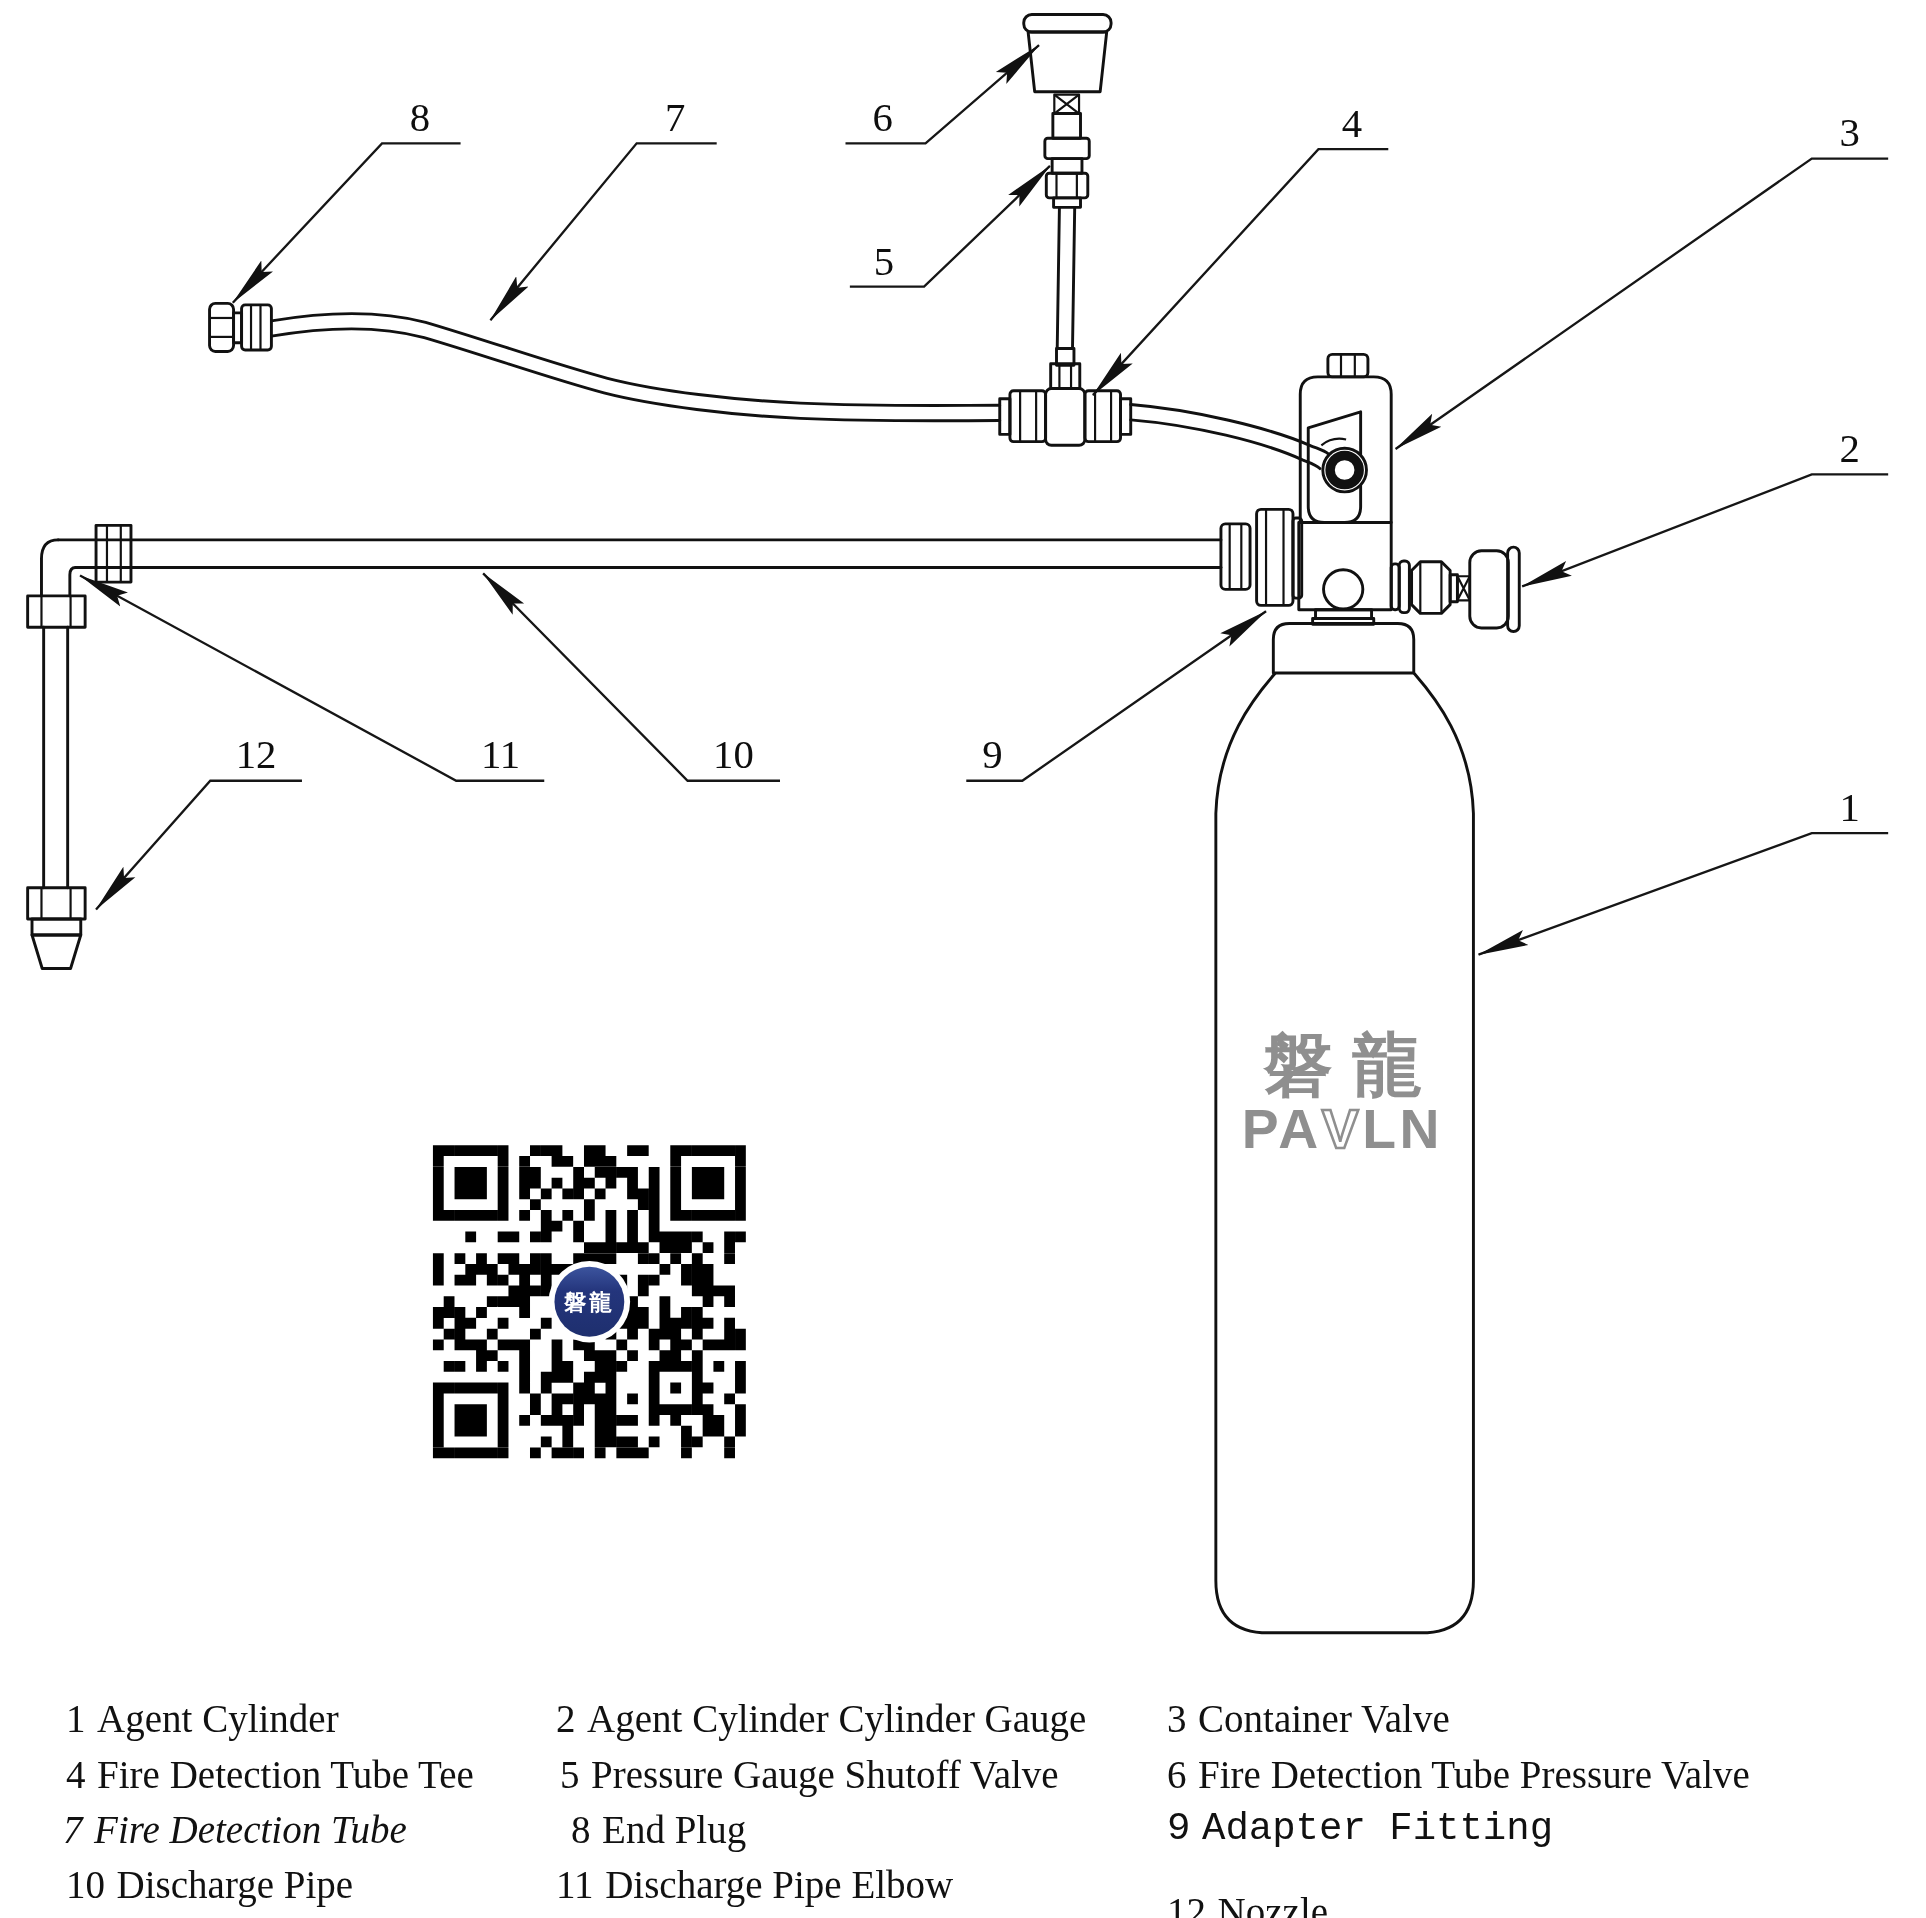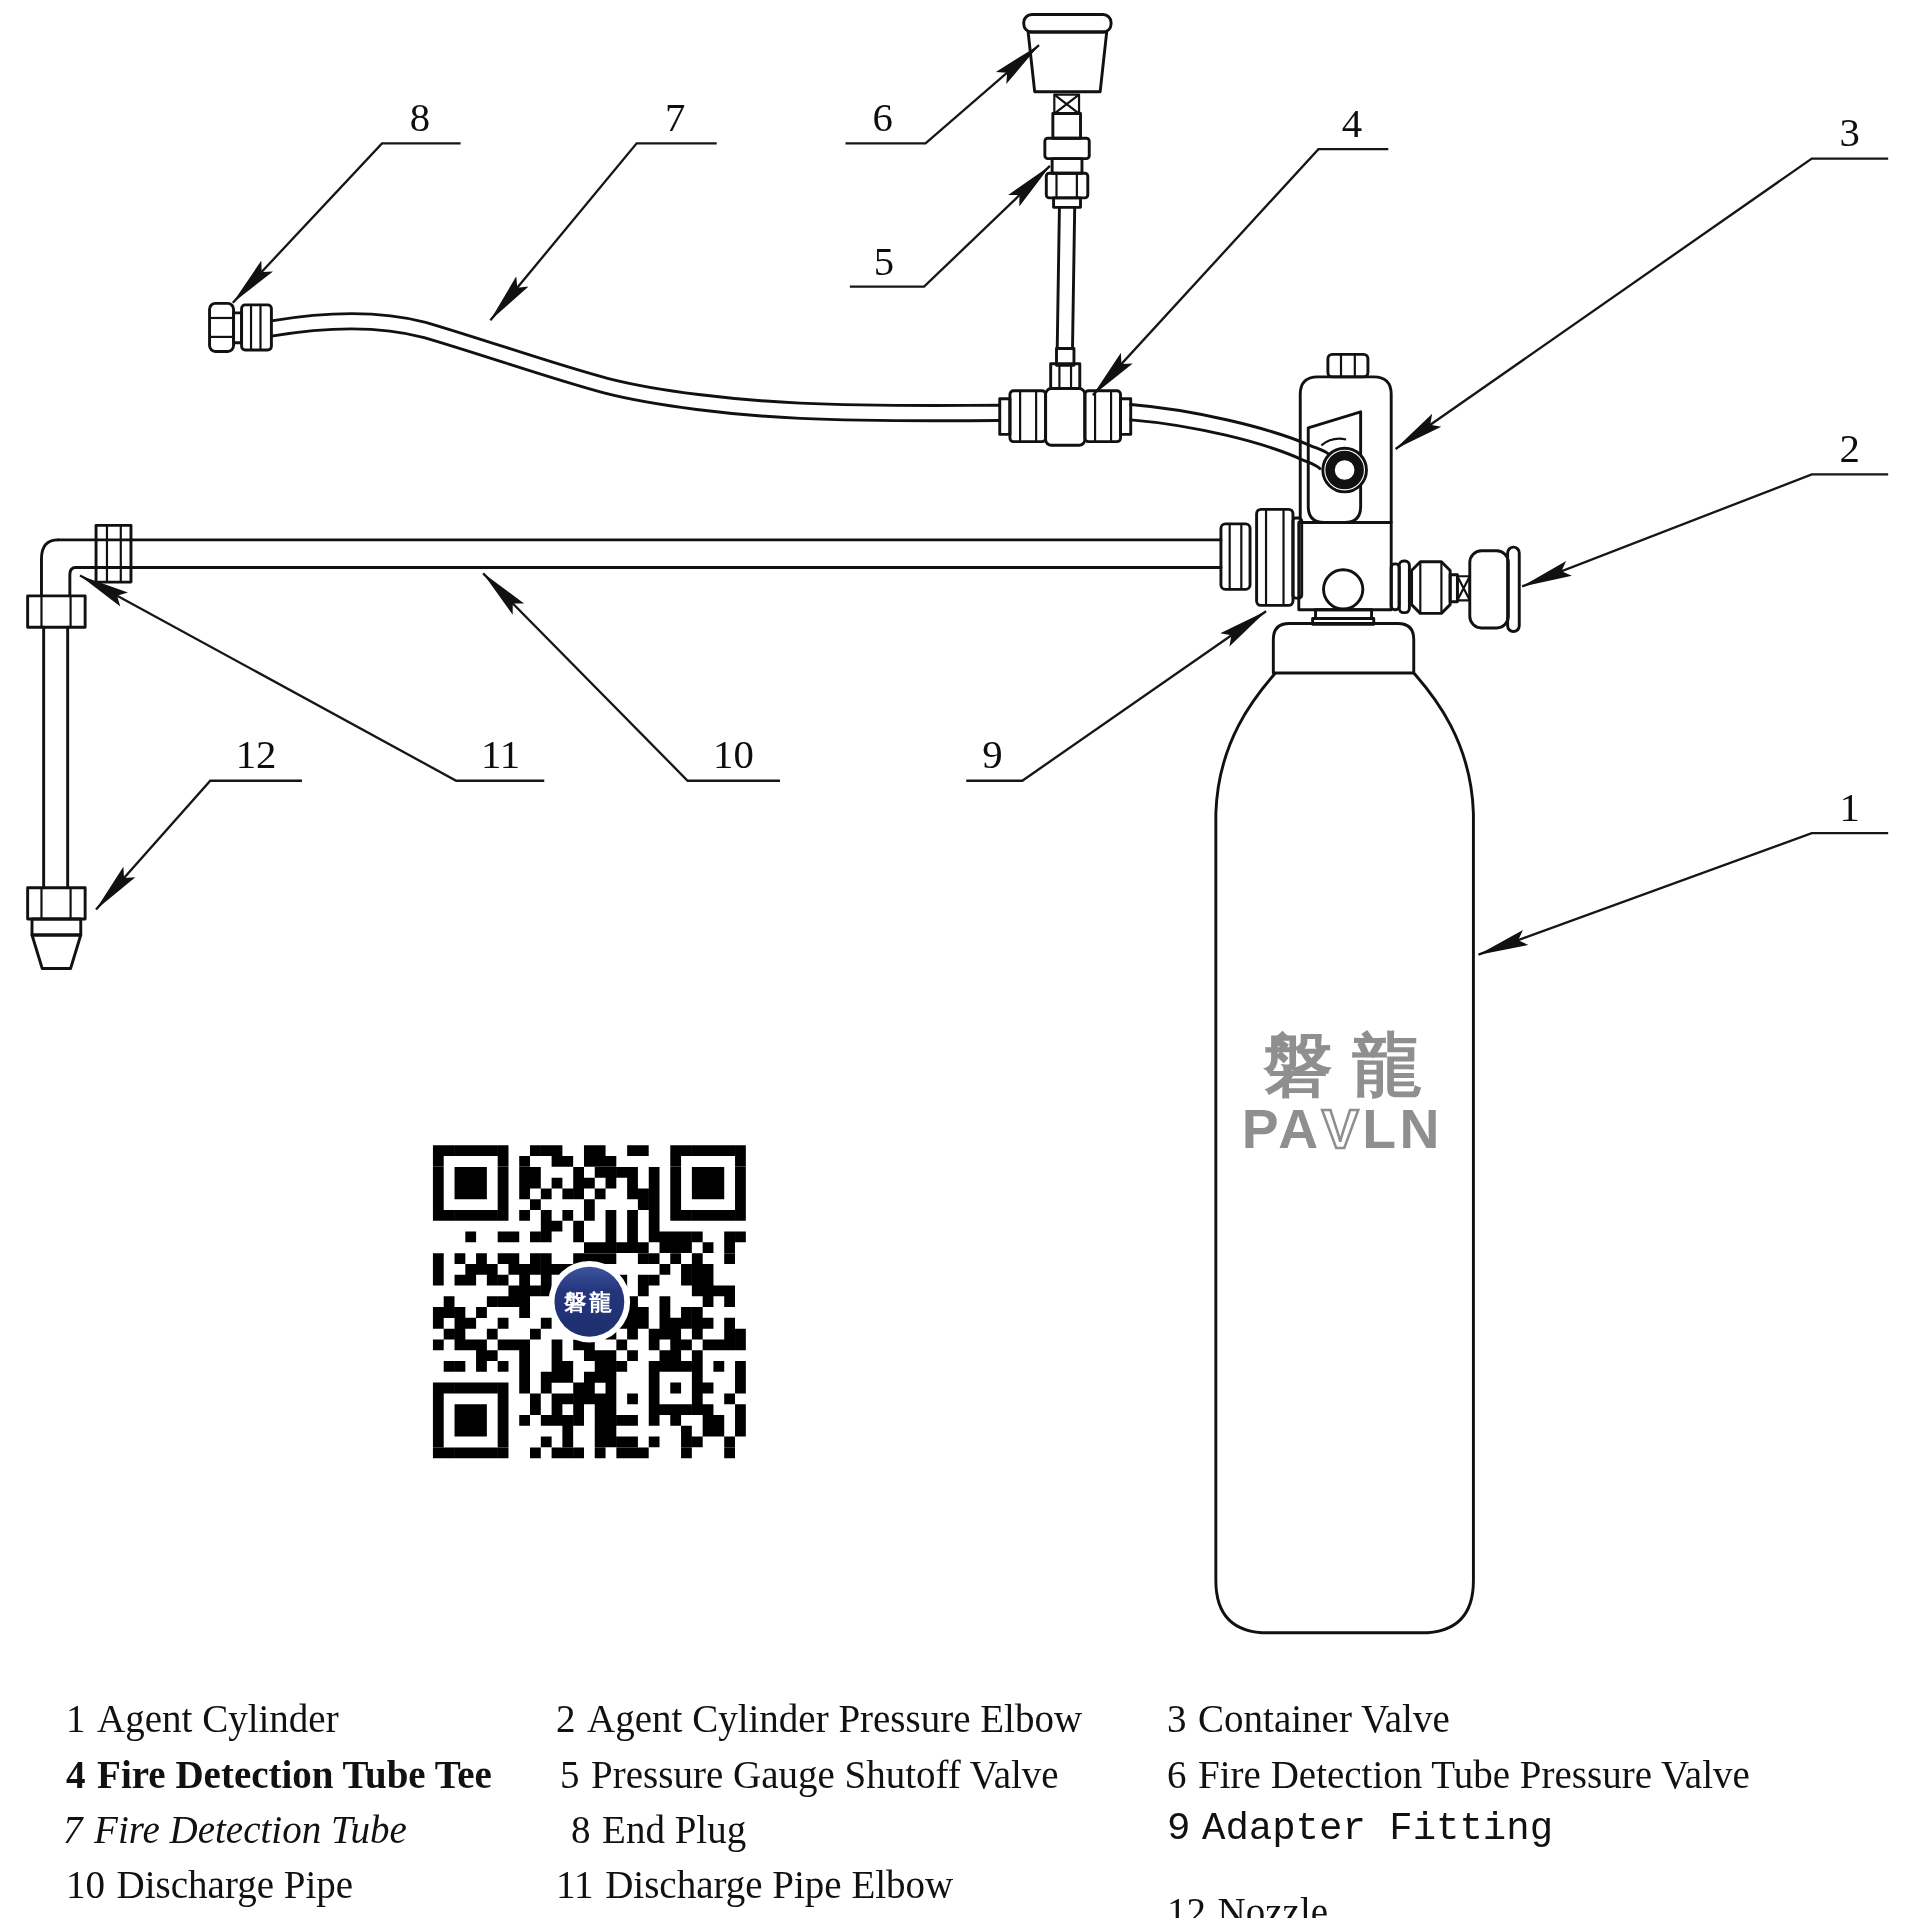--- a/index.html
+++ b/index.html
@@ -198,24 +198,24 @@
   <g>
     <path id="qr-modules" d="M595.0,1574.0h14.83v14.83h-14.83zM609.8,1574.0h14.83v14.83h-14.83zM624.7,1574.0h14.83v14.83h-14.83zM639.5,1574.0h14.83v14.83h-14.83zM654.3,1574.0h14.83v14.83h-14.83zM669.1,1574.0h14.83v14.83h-14.83zM684.0,1574.0h14.83v14.83h-14.83zM728.4,1574.0h14.83v14.83h-14.83zM743.3,1574.0h14.83v14.83h-14.83zM758.1,1574.0h14.83v14.83h-14.83zM802.6,1574.0h14.83v14.83h-14.83zM817.4,1574.0h14.83v14.83h-14.83zM861.9,1574.0h14.83v14.83h-14.83zM876.7,1574.0h14.83v14.83h-14.83zM921.2,1574.0h14.83v14.83h-14.83zM936.0,1574.0h14.83v14.83h-14.83zM950.9,1574.0h14.83v14.83h-14.83zM965.7,1574.0h14.83v14.83h-14.83zM980.5,1574.0h14.83v14.83h-14.83zM995.3,1574.0h14.83v14.83h-14.83zM1010.2,1574.0h14.83v14.83h-14.83zM595.0,1588.8h14.83v14.83h-14.83zM684.0,1588.8h14.83v14.83h-14.83zM713.6,1588.8h14.83v14.83h-14.83zM758.1,1588.8h14.83v14.83h-14.83zM772.9,1588.8h14.83v14.83h-14.83zM802.6,1588.8h14.83v14.83h-14.83zM817.4,1588.8h14.83v14.83h-14.83zM832.2,1588.8h14.83v14.83h-14.83zM921.2,1588.8h14.83v14.83h-14.83zM1010.2,1588.8h14.83v14.83h-14.83zM595.0,1603.7h14.83v14.83h-14.83zM624.7,1603.7h14.83v14.83h-14.83zM639.5,1603.7h14.83v14.83h-14.83zM654.3,1603.7h14.83v14.83h-14.83zM684.0,1603.7h14.83v14.83h-14.83zM713.6,1603.7h14.83v14.83h-14.83zM728.4,1603.7h14.83v14.83h-14.83zM787.8,1603.7h14.83v14.83h-14.83zM817.4,1603.7h14.83v14.83h-14.83zM832.2,1603.7h14.83v14.83h-14.83zM847.1,1603.7h14.83v14.83h-14.83zM861.9,1603.7h14.83v14.83h-14.83zM891.6,1603.7h14.83v14.83h-14.83zM921.2,1603.7h14.83v14.83h-14.83zM950.9,1603.7h14.83v14.83h-14.83zM965.7,1603.7h14.83v14.83h-14.83zM980.5,1603.7h14.83v14.83h-14.83zM1010.2,1603.7h14.83v14.83h-14.83zM595.0,1618.5h14.83v14.83h-14.83zM624.7,1618.5h14.83v14.83h-14.83zM639.5,1618.5h14.83v14.83h-14.83zM654.3,1618.5h14.83v14.83h-14.83zM684.0,1618.5h14.83v14.83h-14.83zM713.6,1618.5h14.83v14.83h-14.83zM728.4,1618.5h14.83v14.83h-14.83zM758.1,1618.5h14.83v14.83h-14.83zM787.8,1618.5h14.83v14.83h-14.83zM802.6,1618.5h14.83v14.83h-14.83zM832.2,1618.5h14.83v14.83h-14.83zM861.9,1618.5h14.83v14.83h-14.83zM891.6,1618.5h14.83v14.83h-14.83zM921.2,1618.5h14.83v14.83h-14.83zM950.9,1618.5h14.83v14.83h-14.83zM965.7,1618.5h14.83v14.83h-14.83zM980.5,1618.5h14.83v14.83h-14.83zM1010.2,1618.5h14.83v14.83h-14.83zM595.0,1633.3h14.83v14.83h-14.83zM624.7,1633.3h14.83v14.83h-14.83zM639.5,1633.3h14.83v14.83h-14.83zM654.3,1633.3h14.83v14.83h-14.83zM684.0,1633.3h14.83v14.83h-14.83zM713.6,1633.3h14.83v14.83h-14.83zM743.3,1633.3h14.83v14.83h-14.83zM772.9,1633.3h14.83v14.83h-14.83zM787.8,1633.3h14.83v14.83h-14.83zM817.4,1633.3h14.83v14.83h-14.83zM861.9,1633.3h14.83v14.83h-14.83zM876.7,1633.3h14.83v14.83h-14.83zM891.6,1633.3h14.83v14.83h-14.83zM921.2,1633.3h14.83v14.83h-14.83zM950.9,1633.3h14.83v14.83h-14.83zM965.7,1633.3h14.83v14.83h-14.83zM980.5,1633.3h14.83v14.83h-14.83zM1010.2,1633.3h14.83v14.83h-14.83zM595.0,1648.1h14.83v14.83h-14.83zM684.0,1648.1h14.83v14.83h-14.83zM728.4,1648.1h14.83v14.83h-14.83zM802.6,1648.1h14.83v14.83h-14.83zM876.7,1648.1h14.83v14.83h-14.83zM891.6,1648.1h14.83v14.83h-14.83zM921.2,1648.1h14.83v14.83h-14.83zM1010.2,1648.1h14.83v14.83h-14.83zM595.0,1663.0h14.83v14.83h-14.83zM609.8,1663.0h14.83v14.83h-14.83zM624.7,1663.0h14.83v14.83h-14.83zM639.5,1663.0h14.83v14.83h-14.83zM654.3,1663.0h14.83v14.83h-14.83zM669.1,1663.0h14.83v14.83h-14.83zM684.0,1663.0h14.83v14.83h-14.83zM713.6,1663.0h14.83v14.83h-14.83zM743.3,1663.0h14.83v14.83h-14.83zM772.9,1663.0h14.83v14.83h-14.83zM802.6,1663.0h14.83v14.83h-14.83zM832.2,1663.0h14.83v14.83h-14.83zM861.9,1663.0h14.83v14.83h-14.83zM891.6,1663.0h14.83v14.83h-14.83zM921.2,1663.0h14.83v14.83h-14.83zM936.0,1663.0h14.83v14.83h-14.83zM950.9,1663.0h14.83v14.83h-14.83zM965.7,1663.0h14.83v14.83h-14.83zM980.5,1663.0h14.83v14.83h-14.83zM995.3,1663.0h14.83v14.83h-14.83zM1010.2,1663.0h14.83v14.83h-14.83zM743.3,1677.8h14.83v14.83h-14.83zM758.1,1677.8h14.83v14.83h-14.83zM787.8,1677.8h14.83v14.83h-14.83zM832.2,1677.8h14.83v14.83h-14.83zM861.9,1677.8h14.83v14.83h-14.83zM891.6,1677.8h14.83v14.83h-14.83zM639.5,1692.6h14.83v14.83h-14.83zM684.0,1692.6h14.83v14.83h-14.83zM698.8,1692.6h14.83v14.83h-14.83zM728.4,1692.6h14.83v14.83h-14.83zM743.3,1692.6h14.83v14.83h-14.83zM787.8,1692.6h14.83v14.83h-14.83zM832.2,1692.6h14.83v14.83h-14.83zM861.9,1692.6h14.83v14.83h-14.83zM891.6,1692.6h14.83v14.83h-14.83zM906.4,1692.6h14.83v14.83h-14.83zM921.2,1692.6h14.83v14.83h-14.83zM936.0,1692.6h14.83v14.83h-14.83zM950.9,1692.6h14.83v14.83h-14.83zM995.3,1692.6h14.83v14.83h-14.83zM1010.2,1692.6h14.83v14.83h-14.83zM802.6,1707.4h14.83v14.83h-14.83zM817.4,1707.4h14.83v14.83h-14.83zM832.2,1707.4h14.83v14.83h-14.83zM847.1,1707.4h14.83v14.83h-14.83zM861.9,1707.4h14.83v14.83h-14.83zM876.7,1707.4h14.83v14.83h-14.83zM906.4,1707.4h14.83v14.83h-14.83zM921.2,1707.4h14.83v14.83h-14.83zM936.0,1707.4h14.83v14.83h-14.83zM965.7,1707.4h14.83v14.83h-14.83zM995.3,1707.4h14.83v14.83h-14.83zM595.0,1722.3h14.83v14.83h-14.83zM624.7,1722.3h14.83v14.83h-14.83zM654.3,1722.3h14.83v14.83h-14.83zM684.0,1722.3h14.83v14.83h-14.83zM698.8,1722.3h14.83v14.83h-14.83zM728.4,1722.3h14.83v14.83h-14.83zM743.3,1722.3h14.83v14.83h-14.83zM787.8,1722.3h14.83v14.83h-14.83zM802.6,1722.3h14.83v14.83h-14.83zM817.4,1722.3h14.83v14.83h-14.83zM832.2,1722.3h14.83v14.83h-14.83zM876.7,1722.3h14.83v14.83h-14.83zM891.6,1722.3h14.83v14.83h-14.83zM921.2,1722.3h14.83v14.83h-14.83zM950.9,1722.3h14.83v14.83h-14.83zM995.3,1722.3h14.83v14.83h-14.83zM595.0,1737.1h14.83v14.83h-14.83zM639.5,1737.1h14.83v14.83h-14.83zM654.3,1737.1h14.83v14.83h-14.83zM669.1,1737.1h14.83v14.83h-14.83zM698.8,1737.1h14.83v14.83h-14.83zM713.6,1737.1h14.83v14.83h-14.83zM728.4,1737.1h14.83v14.83h-14.83zM743.3,1737.1h14.83v14.83h-14.83zM758.1,1737.1h14.83v14.83h-14.83zM772.9,1737.1h14.83v14.83h-14.83zM787.8,1737.1h14.83v14.83h-14.83zM906.4,1737.1h14.83v14.83h-14.83zM936.0,1737.1h14.83v14.83h-14.83zM950.9,1737.1h14.83v14.83h-14.83zM965.7,1737.1h14.83v14.83h-14.83zM595.0,1751.9h14.83v14.83h-14.83zM624.7,1751.9h14.83v14.83h-14.83zM639.5,1751.9h14.83v14.83h-14.83zM669.1,1751.9h14.83v14.83h-14.83zM684.0,1751.9h14.83v14.83h-14.83zM713.6,1751.9h14.83v14.83h-14.83zM743.3,1751.9h14.83v14.83h-14.83zM787.8,1751.9h14.83v14.83h-14.83zM802.6,1751.9h14.83v14.83h-14.83zM817.4,1751.9h14.83v14.83h-14.83zM847.1,1751.9h14.83v14.83h-14.83zM876.7,1751.9h14.83v14.83h-14.83zM891.6,1751.9h14.83v14.83h-14.83zM936.0,1751.9h14.83v14.83h-14.83zM950.9,1751.9h14.83v14.83h-14.83zM965.7,1751.9h14.83v14.83h-14.83zM698.8,1766.8h14.83v14.83h-14.83zM713.6,1766.8h14.83v14.83h-14.83zM728.4,1766.8h14.83v14.83h-14.83zM743.3,1766.8h14.83v14.83h-14.83zM787.8,1766.8h14.83v14.83h-14.83zM817.4,1766.8h14.83v14.83h-14.83zM847.1,1766.8h14.83v14.83h-14.83zM876.7,1766.8h14.83v14.83h-14.83zM950.9,1766.8h14.83v14.83h-14.83zM965.7,1766.8h14.83v14.83h-14.83zM980.5,1766.8h14.83v14.83h-14.83zM995.3,1766.8h14.83v14.83h-14.83zM609.8,1781.6h14.83v14.83h-14.83zM669.1,1781.6h14.83v14.83h-14.83zM684.0,1781.6h14.83v14.83h-14.83zM698.8,1781.6h14.83v14.83h-14.83zM713.6,1781.6h14.83v14.83h-14.83zM758.1,1781.6h14.83v14.83h-14.83zM772.9,1781.6h14.83v14.83h-14.83zM787.8,1781.6h14.83v14.83h-14.83zM802.6,1781.6h14.83v14.83h-14.83zM817.4,1781.6h14.83v14.83h-14.83zM832.2,1781.6h14.83v14.83h-14.83zM847.1,1781.6h14.83v14.83h-14.83zM861.9,1781.6h14.83v14.83h-14.83zM906.4,1781.6h14.83v14.83h-14.83zM965.7,1781.6h14.83v14.83h-14.83zM995.3,1781.6h14.83v14.83h-14.83zM595.0,1796.4h14.83v14.83h-14.83zM609.8,1796.4h14.83v14.83h-14.83zM624.7,1796.4h14.83v14.83h-14.83zM654.3,1796.4h14.83v14.83h-14.83zM713.6,1796.4h14.83v14.83h-14.83zM787.8,1796.4h14.83v14.83h-14.83zM802.6,1796.4h14.83v14.83h-14.83zM832.2,1796.4h14.83v14.83h-14.83zM847.1,1796.4h14.83v14.83h-14.83zM861.9,1796.4h14.83v14.83h-14.83zM876.7,1796.4h14.83v14.83h-14.83zM906.4,1796.4h14.83v14.83h-14.83zM936.0,1796.4h14.83v14.83h-14.83zM950.9,1796.4h14.83v14.83h-14.83zM595.0,1811.2h14.83v14.83h-14.83zM624.7,1811.2h14.83v14.83h-14.83zM639.5,1811.2h14.83v14.83h-14.83zM684.0,1811.2h14.83v14.83h-14.83zM743.3,1811.2h14.83v14.83h-14.83zM787.8,1811.2h14.83v14.83h-14.83zM832.2,1811.2h14.83v14.83h-14.83zM847.1,1811.2h14.83v14.83h-14.83zM861.9,1811.2h14.83v14.83h-14.83zM876.7,1811.2h14.83v14.83h-14.83zM906.4,1811.2h14.83v14.83h-14.83zM921.2,1811.2h14.83v14.83h-14.83zM936.0,1811.2h14.83v14.83h-14.83zM950.9,1811.2h14.83v14.83h-14.83zM965.7,1811.2h14.83v14.83h-14.83zM995.3,1811.2h14.83v14.83h-14.83zM609.8,1826.1h14.83v14.83h-14.83zM624.7,1826.1h14.83v14.83h-14.83zM669.1,1826.1h14.83v14.83h-14.83zM728.4,1826.1h14.83v14.83h-14.83zM802.6,1826.1h14.83v14.83h-14.83zM832.2,1826.1h14.83v14.83h-14.83zM861.9,1826.1h14.83v14.83h-14.83zM891.6,1826.1h14.83v14.83h-14.83zM906.4,1826.1h14.83v14.83h-14.83zM921.2,1826.1h14.83v14.83h-14.83zM950.9,1826.1h14.83v14.83h-14.83zM995.3,1826.1h14.83v14.83h-14.83zM1010.2,1826.1h14.83v14.83h-14.83zM595.0,1840.9h14.83v14.83h-14.83zM624.7,1840.9h14.83v14.83h-14.83zM639.5,1840.9h14.83v14.83h-14.83zM654.3,1840.9h14.83v14.83h-14.83zM684.0,1840.9h14.83v14.83h-14.83zM698.8,1840.9h14.83v14.83h-14.83zM713.6,1840.9h14.83v14.83h-14.83zM758.1,1840.9h14.83v14.83h-14.83zM787.8,1840.9h14.83v14.83h-14.83zM802.6,1840.9h14.83v14.83h-14.83zM847.1,1840.9h14.83v14.83h-14.83zM891.6,1840.9h14.83v14.83h-14.83zM921.2,1840.9h14.83v14.83h-14.83zM936.0,1840.9h14.83v14.83h-14.83zM965.7,1840.9h14.83v14.83h-14.83zM980.5,1840.9h14.83v14.83h-14.83zM995.3,1840.9h14.83v14.83h-14.83zM1010.2,1840.9h14.83v14.83h-14.83zM654.3,1855.7h14.83v14.83h-14.83zM669.1,1855.7h14.83v14.83h-14.83zM713.6,1855.7h14.83v14.83h-14.83zM758.1,1855.7h14.83v14.83h-14.83zM802.6,1855.7h14.83v14.83h-14.83zM817.4,1855.7h14.83v14.83h-14.83zM832.2,1855.7h14.83v14.83h-14.83zM861.9,1855.7h14.83v14.83h-14.83zM906.4,1855.7h14.83v14.83h-14.83zM921.2,1855.7h14.83v14.83h-14.83zM950.9,1855.7h14.83v14.83h-14.83zM609.8,1870.6h14.83v14.83h-14.83zM624.7,1870.6h14.83v14.83h-14.83zM654.3,1870.6h14.83v14.83h-14.83zM684.0,1870.6h14.83v14.83h-14.83zM713.6,1870.6h14.83v14.83h-14.83zM758.1,1870.6h14.83v14.83h-14.83zM772.9,1870.6h14.83v14.83h-14.83zM817.4,1870.6h14.83v14.83h-14.83zM832.2,1870.6h14.83v14.83h-14.83zM847.1,1870.6h14.83v14.83h-14.83zM891.6,1870.6h14.83v14.83h-14.83zM906.4,1870.6h14.83v14.83h-14.83zM921.2,1870.6h14.83v14.83h-14.83zM936.0,1870.6h14.83v14.83h-14.83zM950.9,1870.6h14.83v14.83h-14.83zM980.5,1870.6h14.83v14.83h-14.83zM1010.2,1870.6h14.83v14.83h-14.83zM713.6,1885.4h14.83v14.83h-14.83zM743.3,1885.4h14.83v14.83h-14.83zM758.1,1885.4h14.83v14.83h-14.83zM772.9,1885.4h14.83v14.83h-14.83zM802.6,1885.4h14.83v14.83h-14.83zM817.4,1885.4h14.83v14.83h-14.83zM832.2,1885.4h14.83v14.83h-14.83zM891.6,1885.4h14.83v14.83h-14.83zM950.9,1885.4h14.83v14.83h-14.83zM1010.2,1885.4h14.83v14.83h-14.83zM595.0,1900.2h14.83v14.83h-14.83zM609.8,1900.2h14.83v14.83h-14.83zM624.7,1900.2h14.83v14.83h-14.83zM639.5,1900.2h14.83v14.83h-14.83zM654.3,1900.2h14.83v14.83h-14.83zM669.1,1900.2h14.83v14.83h-14.83zM684.0,1900.2h14.83v14.83h-14.83zM713.6,1900.2h14.83v14.83h-14.83zM743.3,1900.2h14.83v14.83h-14.83zM787.8,1900.2h14.83v14.83h-14.83zM802.6,1900.2h14.83v14.83h-14.83zM832.2,1900.2h14.83v14.83h-14.83zM891.6,1900.2h14.83v14.83h-14.83zM921.2,1900.2h14.83v14.83h-14.83zM950.9,1900.2h14.83v14.83h-14.83zM965.7,1900.2h14.83v14.83h-14.83zM1010.2,1900.2h14.83v14.83h-14.83zM595.0,1915.0h14.83v14.83h-14.83zM684.0,1915.0h14.83v14.83h-14.83zM728.4,1915.0h14.83v14.83h-14.83zM758.1,1915.0h14.83v14.83h-14.83zM772.9,1915.0h14.83v14.83h-14.83zM787.8,1915.0h14.83v14.83h-14.83zM802.6,1915.0h14.83v14.83h-14.83zM817.4,1915.0h14.83v14.83h-14.83zM832.2,1915.0h14.83v14.83h-14.83zM861.9,1915.0h14.83v14.83h-14.83zM891.6,1915.0h14.83v14.83h-14.83zM950.9,1915.0h14.83v14.83h-14.83zM995.3,1915.0h14.83v14.83h-14.83zM595.0,1929.9h14.83v14.83h-14.83zM624.7,1929.9h14.83v14.83h-14.83zM639.5,1929.9h14.83v14.83h-14.83zM654.3,1929.9h14.83v14.83h-14.83zM684.0,1929.9h14.83v14.83h-14.83zM728.4,1929.9h14.83v14.83h-14.83zM758.1,1929.9h14.83v14.83h-14.83zM787.8,1929.9h14.83v14.83h-14.83zM817.4,1929.9h14.83v14.83h-14.83zM832.2,1929.9h14.83v14.83h-14.83zM891.6,1929.9h14.83v14.83h-14.83zM906.4,1929.9h14.83v14.83h-14.83zM921.2,1929.9h14.83v14.83h-14.83zM936.0,1929.9h14.83v14.83h-14.83zM950.9,1929.9h14.83v14.83h-14.83zM965.7,1929.9h14.83v14.83h-14.83zM1010.2,1929.9h14.83v14.83h-14.83zM595.0,1944.7h14.83v14.83h-14.83zM624.7,1944.7h14.83v14.83h-14.83zM639.5,1944.7h14.83v14.83h-14.83zM654.3,1944.7h14.83v14.83h-14.83zM684.0,1944.7h14.83v14.83h-14.83zM713.6,1944.7h14.83v14.83h-14.83zM743.3,1944.7h14.83v14.83h-14.83zM758.1,1944.7h14.83v14.83h-14.83zM772.9,1944.7h14.83v14.83h-14.83zM787.8,1944.7h14.83v14.83h-14.83zM817.4,1944.7h14.83v14.83h-14.83zM832.2,1944.7h14.83v14.83h-14.83zM847.1,1944.7h14.83v14.83h-14.83zM861.9,1944.7h14.83v14.83h-14.83zM891.6,1944.7h14.83v14.83h-14.83zM921.2,1944.7h14.83v14.83h-14.83zM965.7,1944.7h14.83v14.83h-14.83zM980.5,1944.7h14.83v14.83h-14.83zM1010.2,1944.7h14.83v14.83h-14.83zM595.0,1959.5h14.83v14.83h-14.83zM624.7,1959.5h14.83v14.83h-14.83zM639.5,1959.5h14.83v14.83h-14.83zM654.3,1959.5h14.83v14.83h-14.83zM684.0,1959.5h14.83v14.83h-14.83zM772.9,1959.5h14.83v14.83h-14.83zM817.4,1959.5h14.83v14.83h-14.83zM832.2,1959.5h14.83v14.83h-14.83zM936.0,1959.5h14.83v14.83h-14.83zM965.7,1959.5h14.83v14.83h-14.83zM980.5,1959.5h14.83v14.83h-14.83zM1010.2,1959.5h14.83v14.83h-14.83zM595.0,1974.3h14.83v14.83h-14.83zM684.0,1974.3h14.83v14.83h-14.83zM743.3,1974.3h14.83v14.83h-14.83zM772.9,1974.3h14.83v14.83h-14.83zM817.4,1974.3h14.83v14.83h-14.83zM832.2,1974.3h14.83v14.83h-14.83zM847.1,1974.3h14.83v14.83h-14.83zM861.9,1974.3h14.83v14.83h-14.83zM891.6,1974.3h14.83v14.83h-14.83zM936.0,1974.3h14.83v14.83h-14.83zM950.9,1974.3h14.83v14.83h-14.83zM995.3,1974.3h14.83v14.83h-14.83zM595.0,1989.2h14.83v14.83h-14.83zM609.8,1989.2h14.83v14.83h-14.83zM624.7,1989.2h14.83v14.83h-14.83zM639.5,1989.2h14.83v14.83h-14.83zM654.3,1989.2h14.83v14.83h-14.83zM669.1,1989.2h14.83v14.83h-14.83zM684.0,1989.2h14.83v14.83h-14.83zM728.4,1989.2h14.83v14.83h-14.83zM758.1,1989.2h14.83v14.83h-14.83zM772.9,1989.2h14.83v14.83h-14.83zM787.8,1989.2h14.83v14.83h-14.83zM817.4,1989.2h14.83v14.83h-14.83zM847.1,1989.2h14.83v14.83h-14.83zM861.9,1989.2h14.83v14.83h-14.83zM876.7,1989.2h14.83v14.83h-14.83zM936.0,1989.2h14.83v14.83h-14.83zM995.3,1989.2h14.83v14.83h-14.83z" fill="#000"></path>
     <circle cx="810" cy="1789" r="56" fill="#ffffff"></circle>
     <circle cx="810" cy="1789" r="48" fill="url(#qrLogoGrad)"></circle>
     <text class="qr-logo-text" x="810" y="1801">磐龍</text>
   </g>
 </svg>
 
 <div id="legend">
   <div class="legend-cell" style="left:66px;top:1695px;text-align:right;"><span class="num">1</span><span>Agent Cylinder</span></div>
-  <div class="legend-cell" style="left:556px;top:1695px;"><span class="num">2</span><span>Agent Cylinder Pressure Elbow</span></div>
+  <div class="legend-cell" style="left:556px;top:1695px;"><span class="num">2</span><span>Agent Cylinder Cylinder Gauge</span></div>
   <div class="legend-cell" style="left:1167px;top:1695px;"><span class="num">3</span><span>Container Valve</span></div>
 
-  <div class="legend-cell" style="left:66px;top:1751px;font-weight:bold;"><span class="num">4</span><span>Fire Detection Tube Tee</span></div>
+  <div class="legend-cell" style="left:66px;top:1751px;"><span class="num">4</span><span>Fire Detection Tube Tee</span></div>
   <div class="legend-cell" style="left:560px;top:1751px;"><span class="num">5</span><span>Pressure Gauge Shutoff Valve</span></div>
   <div class="legend-cell" style="left:1167px;top:1751px;"><span class="num">6</span><span>Fire Detection Tube Pressure Valve</span></div>
 
   <div class="legend-cell" style="left:63px;top:1806px;font-style:italic;"><span class="num">7</span><span>Fire Detection Tube</span></div>
   <div class="legend-cell" style="left:571px;top:1806px;text-align:right;"><span class="num">8</span><span>End Plug</span></div>
   <div class="legend-cell" style="left:1167px;top:1806px;font-family:Liberation Mono, monospace;"><span class="num">9</span><span>Adapter Fitting</span></div>
 
   <div class="legend-cell" style="left:66px;top:1861px;"><span class="num">10</span><span>Discharge Pipe</span></div>
   <div class="legend-cell" style="left:556px;top:1861px;"><span class="num">11</span><span>Discharge Pipe Elbow</span></div>
   <div class="legend-cell" style="left:1167px;top:1861px;margin-top:27px;"><span class="num">12</span><span>Nozzle</span></div>

